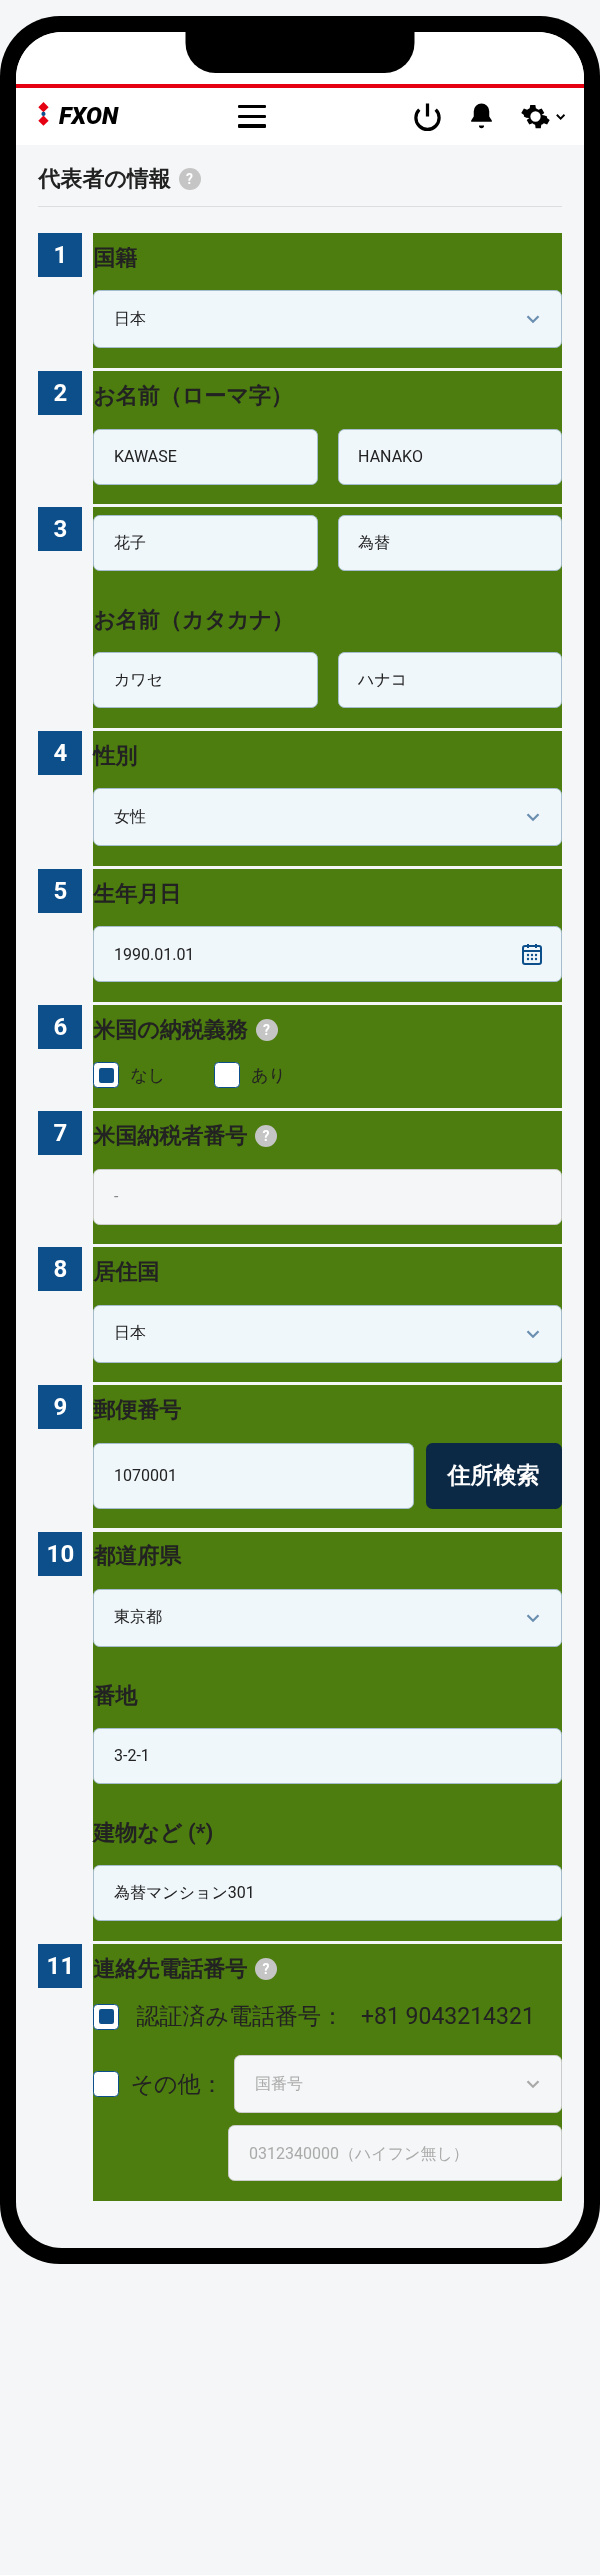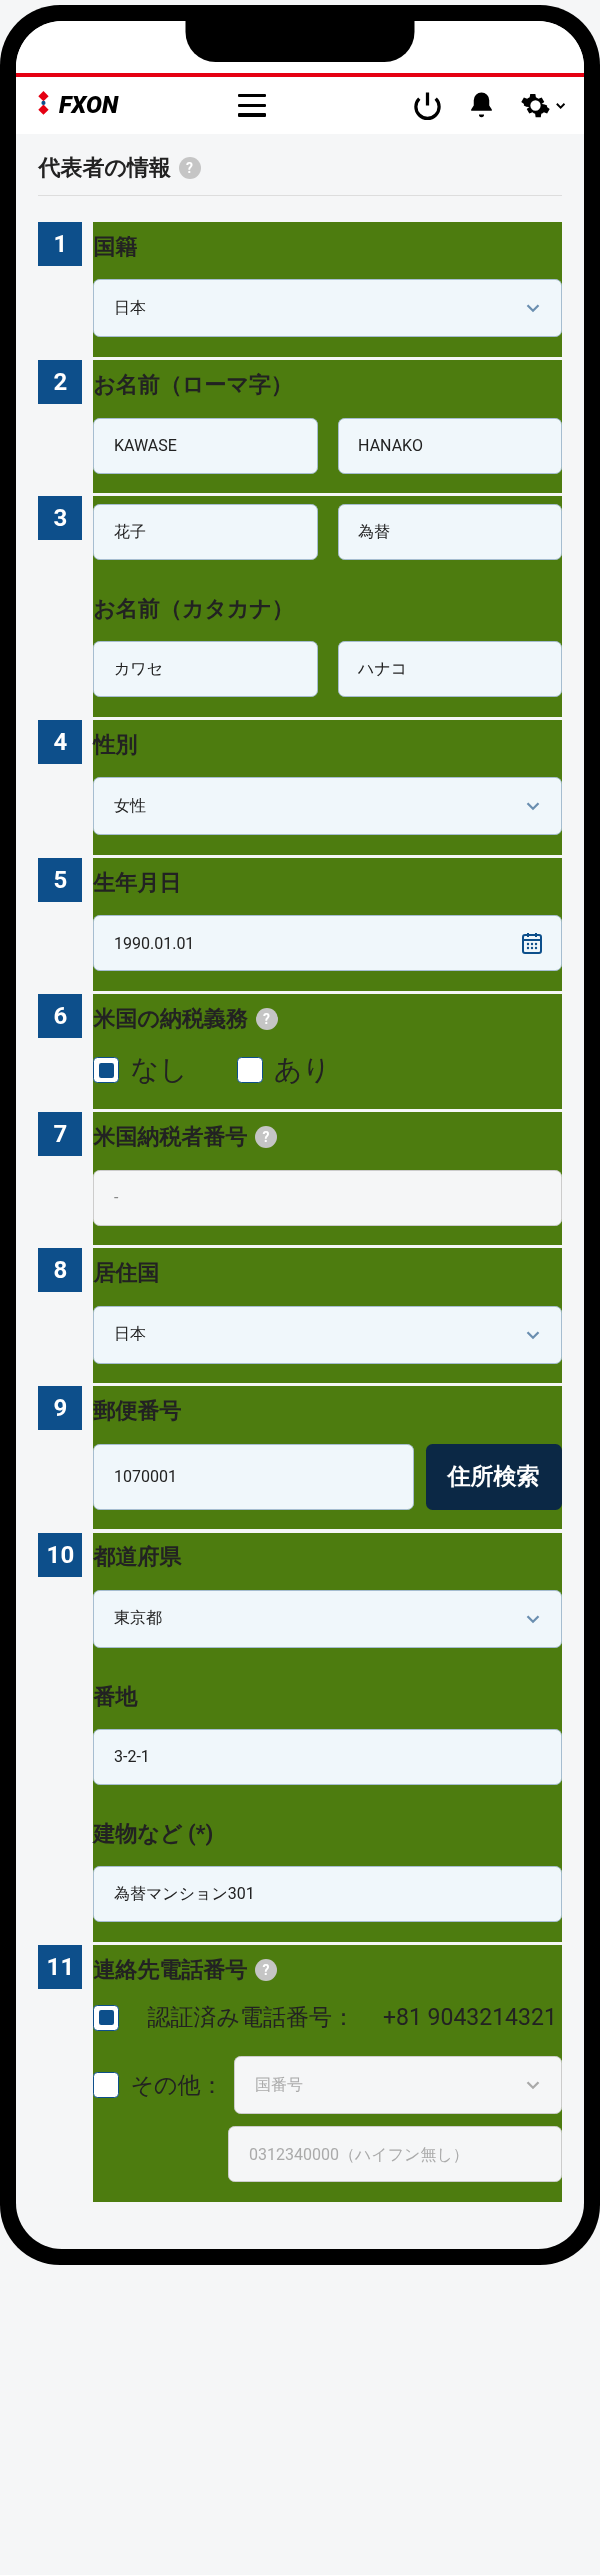--- a/index.html
+++ b/index.html
@@ -1,20 +1,20 @@
 <!DOCTYPE html>
 <html style="font-size:8.7px"><head>
 <meta charset="utf-8">
 <style>
 * { box-sizing: border-box; margin: 0; padding: 0; font-family: -apple-system, BlinkMacSystemFont, "Segoe UI", Roboto, sans-serif; }
 body { background: #f5f6f7; }
 
 .phone-frame {
   width: 600px;
-  margin: 5px auto;
+  margin: 16px auto;
   background: #000;
   border-radius: 60px;
   padding: 16.4px;
   position: relative;
 }
 
 .phone-screen {
   width: 100%;
   background: #f5f6f7;
   border-radius: 46px;
@@ -187,21 +187,21 @@
 .checkbox-row {
   display: flex;
   gap: 49px;
   padding: 7.6px 0 19.6px 0;
 }
 
 .checkbox-item {
   display: flex;
   align-items: center;
   gap: 11px;
-  font-size: 28px;
+  font-size: 17px;
   color: #222;
 }
 
 .checkbox {
   width: 26px;
   height: 26px;
   border: 1.6px solid #0d4f8b;
   border-radius: 4.4px;
   display: inline-flex;
   align-items: center;
@@ -230,21 +230,21 @@
   color: #fff;
   border: none;
   border-radius: 6.5px;
   font-size: 23px;
   font-weight: 600;
 }
 
 .phone-verified-row {
   display: flex;
   align-items: center;
-  gap: 28px;
+  gap: 17px;
   padding: 7.6px 0;
   font-size: 23px;
   color: #222;
 }
 
 .phone-other-row {
   display: flex;
   align-items: center;
   gap: 11px;
   padding: 15.3px 0 0 0;

